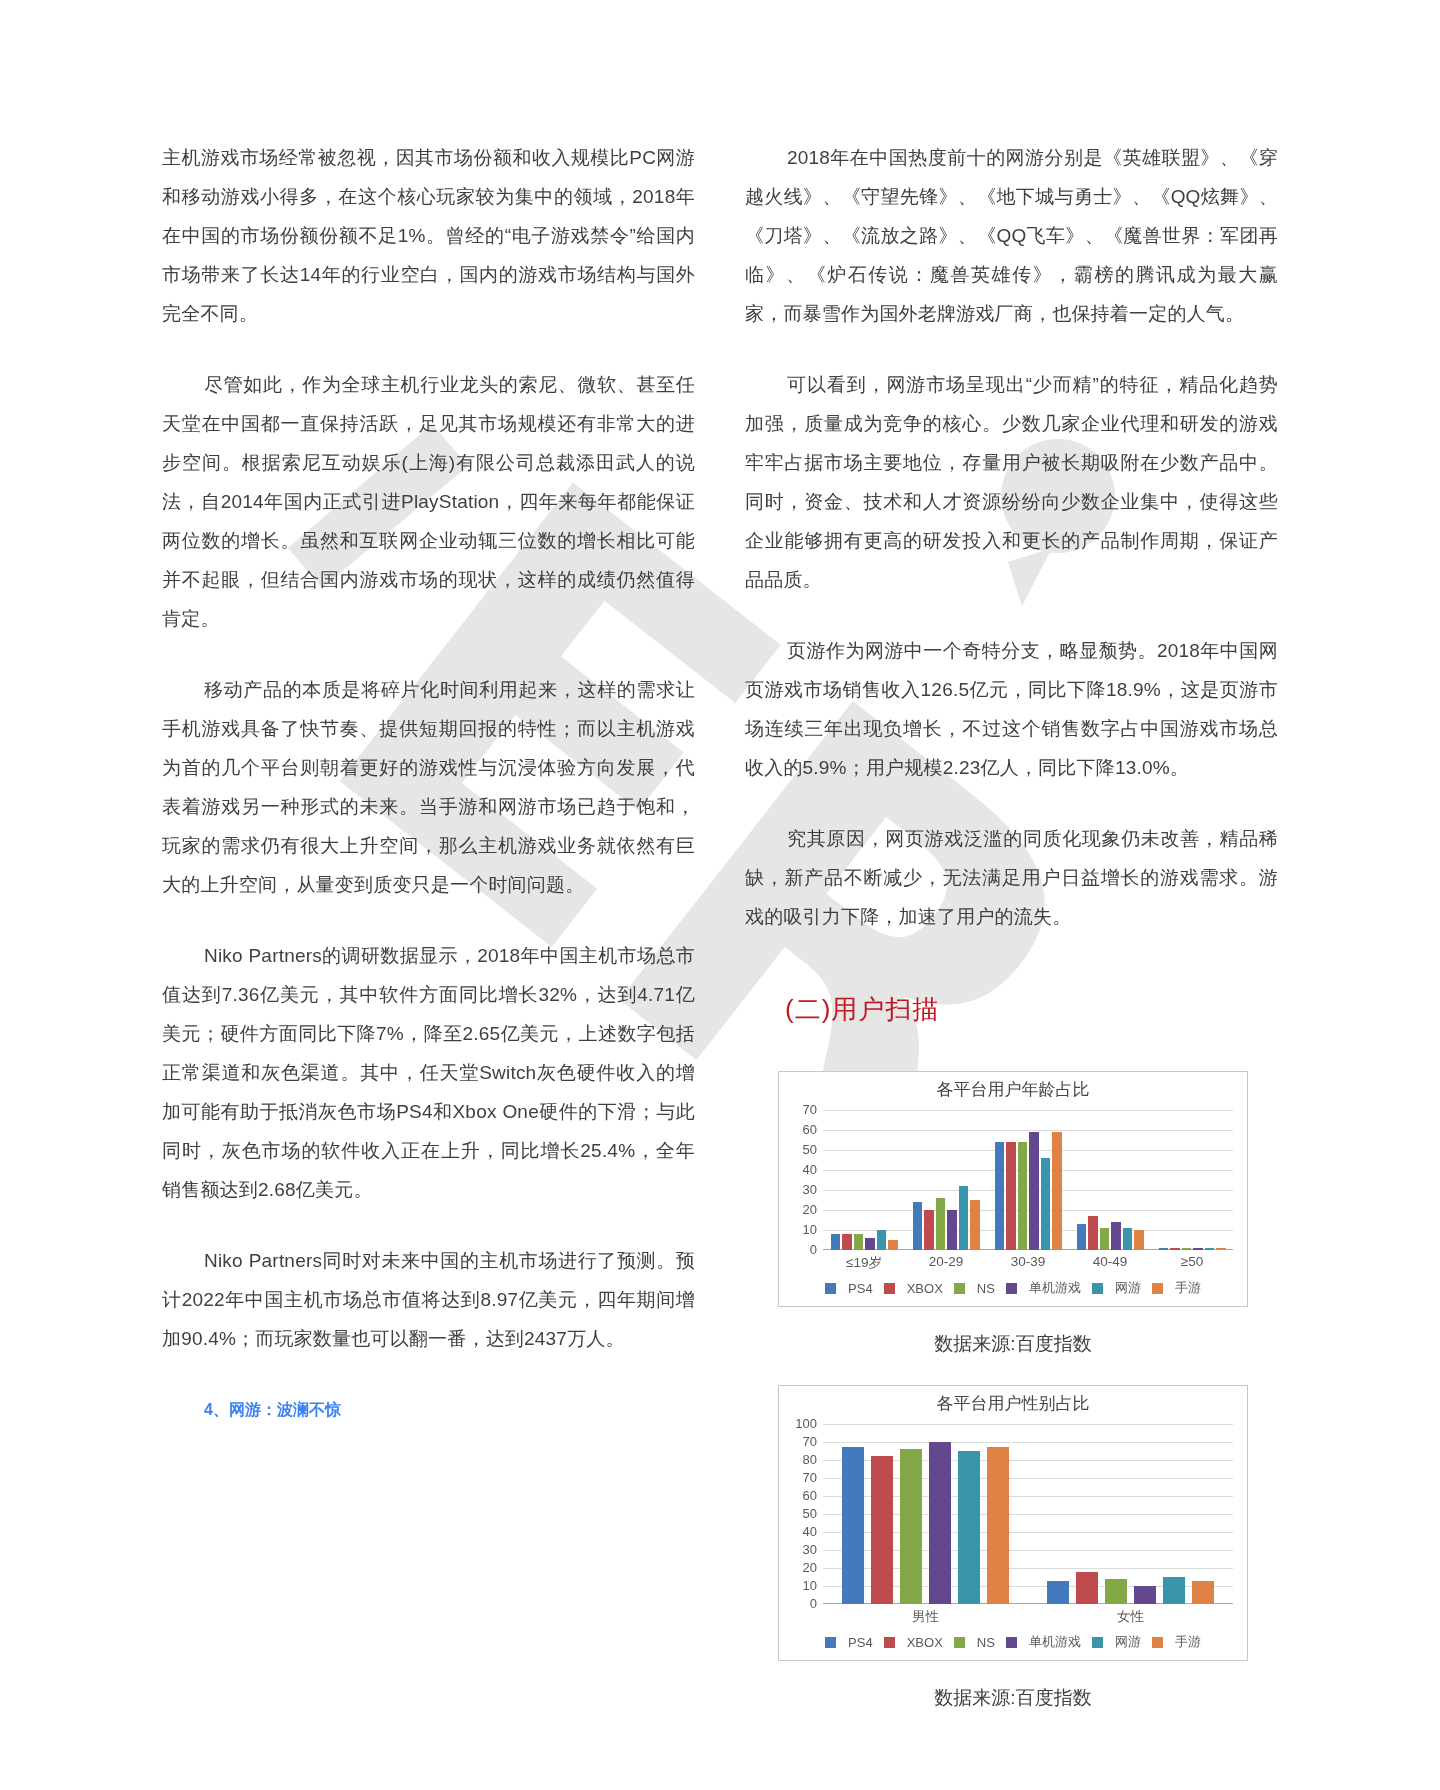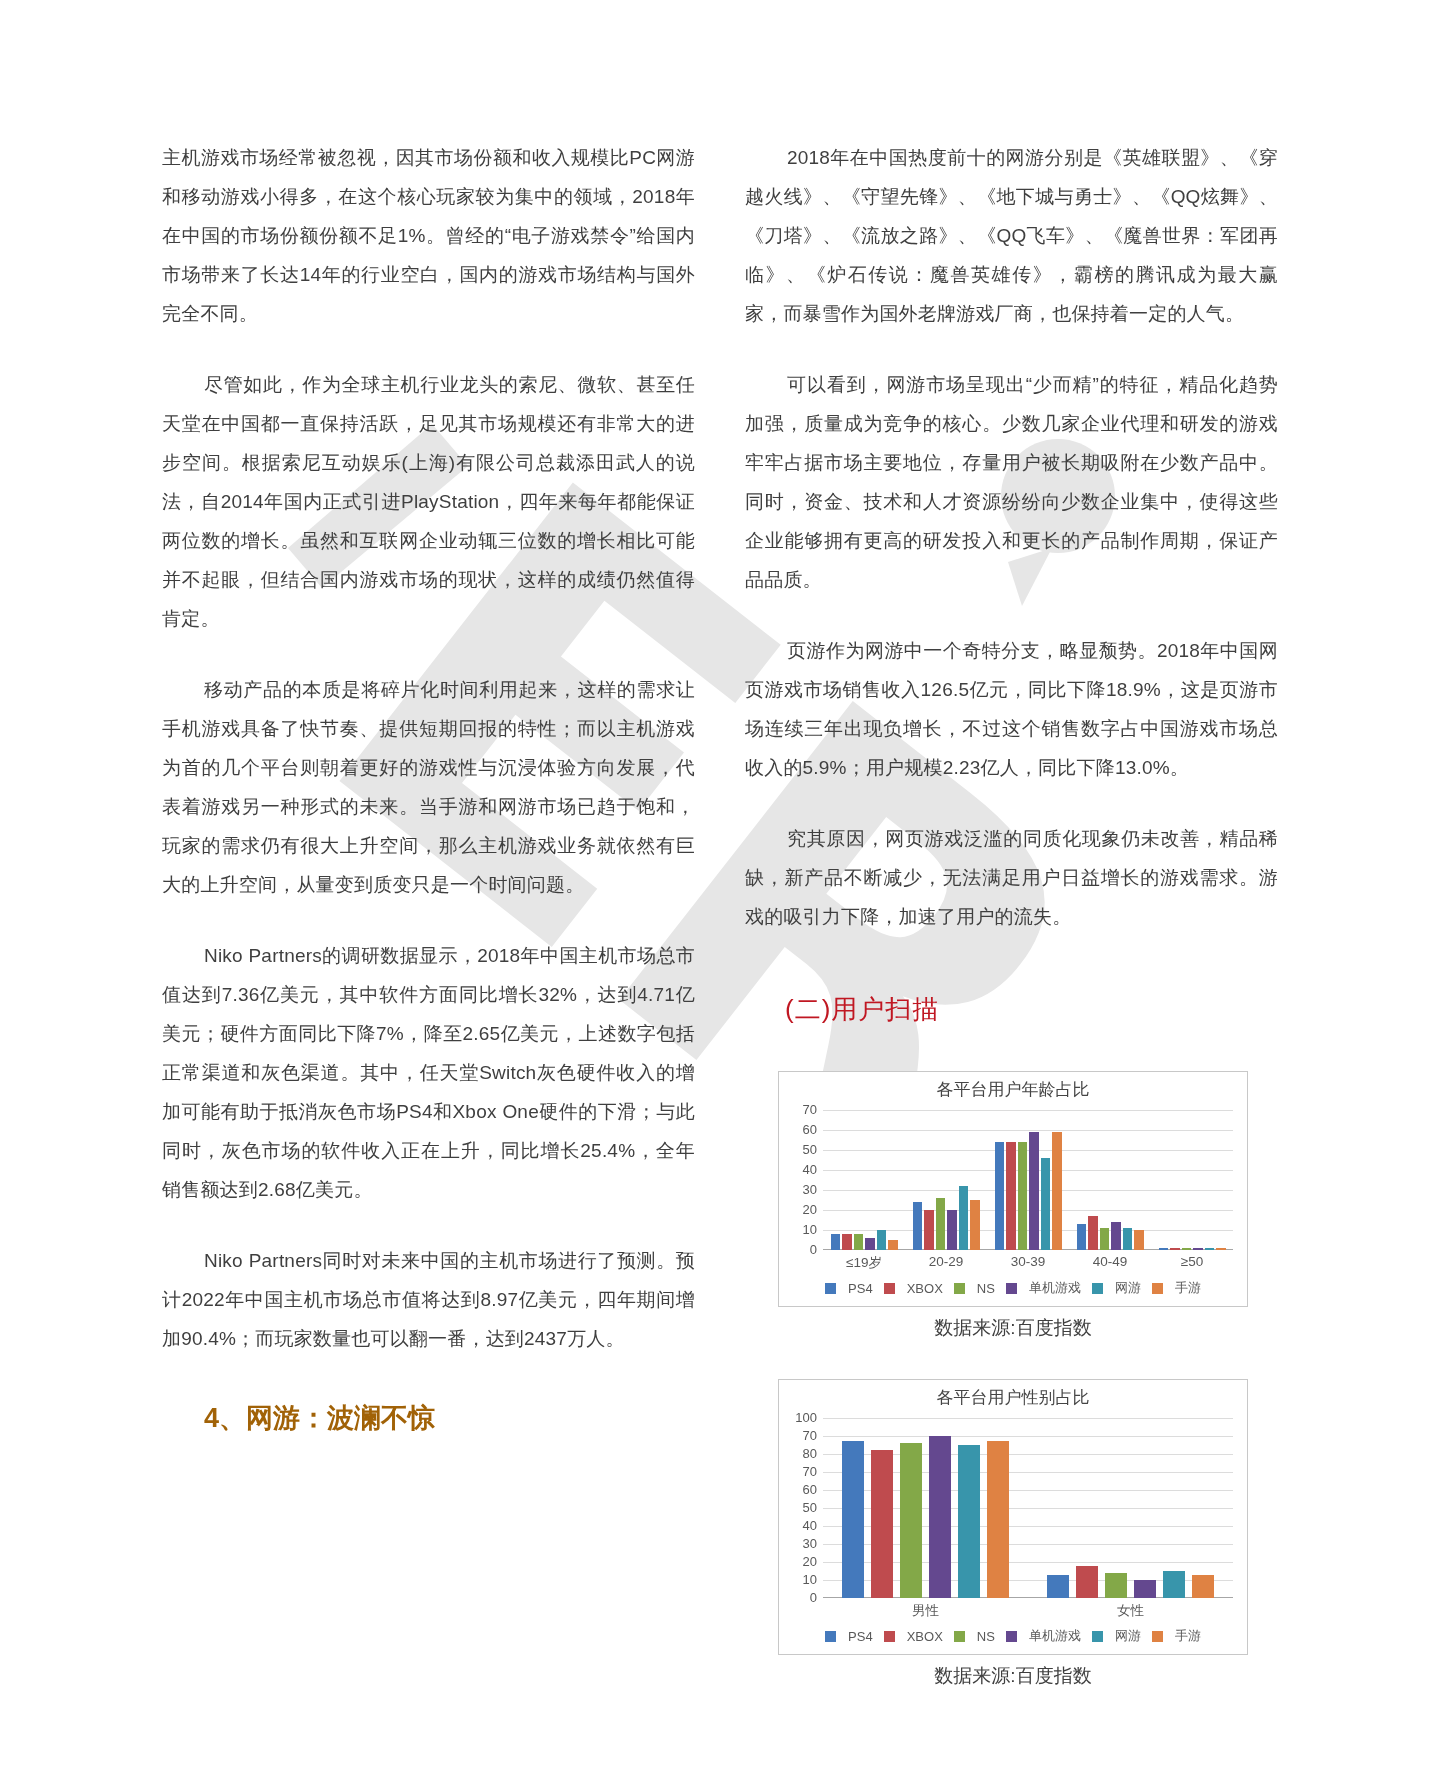--- a/index.html
+++ b/index.html
@@ -5,41 +5,41 @@
   html,body{margin:0;padding:0;background:#ffffff;}
   .page{position:relative;width:1440px;height:1790px;background:#fff;overflow:hidden;
         font-family:"Liberation Sans","DejaVu Sans",sans-serif;}
   .wm{position:absolute;left:0;top:0;z-index:0;pointer-events:none;}
   .col{position:absolute;top:138px;width:533px;z-index:1;}
   .col-left{left:162px;}
   .col-right{left:745px;}
   p.body{font-size:19px;line-height:39px;color:#3f3f3f;text-align:justify;
          margin:0 0 32px;text-indent:42px;letter-spacing:0.2px;}
   p.body.first{text-indent:0;}
-  h3.sub{font-size:27px;font-weight:bold;color:#a16207;margin:42px 0 12px;text-indent:42px;}
+  h3.sub{font-size:16px;font-weight:bold;color:#3b82f6;margin:42px 0 12px;text-indent:42px;}
   h2.red{font-size:26px;font-weight:normal;margin:56px 0 0;text-indent:40px;letter-spacing:1px;}
   .chart{position:relative;width:470px;margin:44px 0 0 33px;border:1px solid #c8c8c8;
          background:#fff;box-sizing:border-box;padding-top:6px;z-index:1;}
-  .chart.second{margin-top:38px;}
+  .chart.second{margin-top:28px;}
   .c-title{text-align:center;font-size:17px;color:#454545;height:24px;line-height:24px;}
   .c-plot{position:relative;margin:8px 14px 0 44px;}
   .gl{position:absolute;left:0;right:0;height:1px;background:#dcdcdc;}
   .gl.zero{background:#a6a6a6;}
   .ylab{position:absolute;width:34px;text-align:right;font-size:13px;color:#595959;
         left:-40px;height:16px;line-height:16px;}
   .groups{position:absolute;left:0;right:0;top:0;bottom:0;display:flex;}
   .group{flex:1;display:flex;align-items:flex-end;justify-content:center;}
   .bar{flex:none;}
   .c-x{display:flex;margin:4px 14px 0 44px;font-size:13.5px;color:#595959;height:22px;}
   .c-x div{flex:1;text-align:center;}
   .c-leg{display:flex;justify-content:center;align-items:center;gap:11px;font-size:13px;
          color:#595959;margin:3px 0 9px;}
   .c-leg .it{display:flex;align-items:center;gap:12px;}
   .sw{width:11px;height:11px;display:inline-block;flex:none;}
-  .chart-source{width:470px;margin:8px 0 0 33px;text-align:center;font-size:19px;
+  .chart-source{width:470px;margin:24px 0 0 33px;text-align:center;font-size:19px;
                 color:#3f3f3f;position:relative;z-index:1;}
 </style>
 </head>
 <body>
 
 <div class="page">
 
   <svg class="wm" width="1440" height="1790" viewBox="0 0 1440 1790" aria-hidden="true">
     <g fill="#e6e6e6">
       <polygon points="288,548 432,424 468,466 322,588"></polygon>

